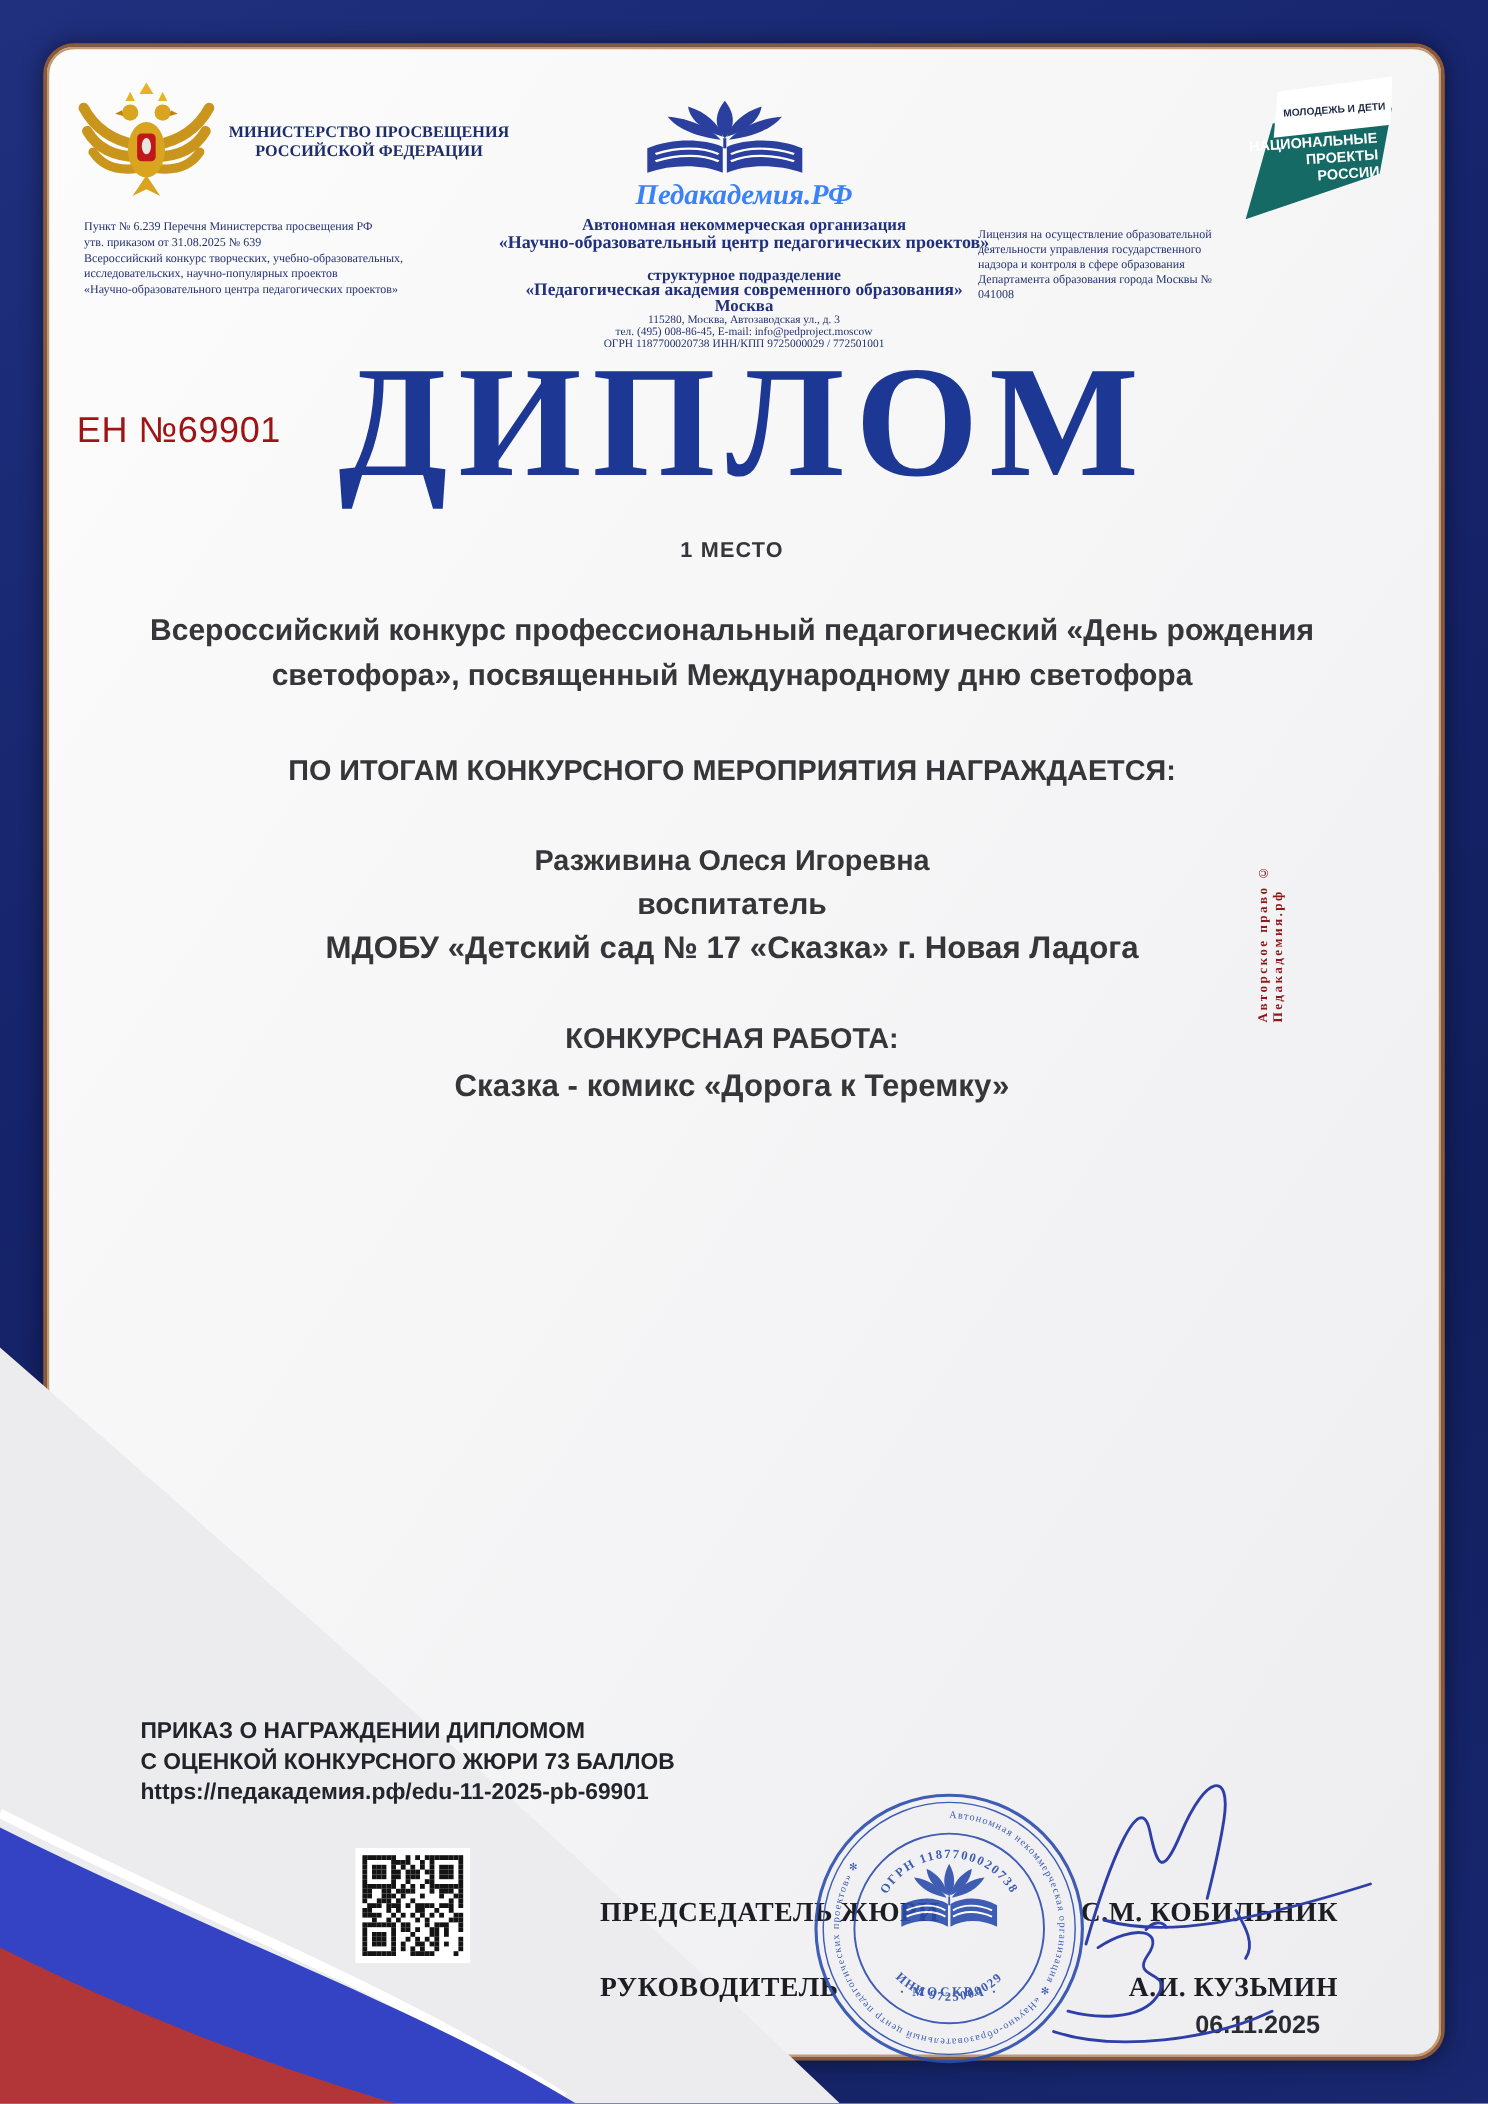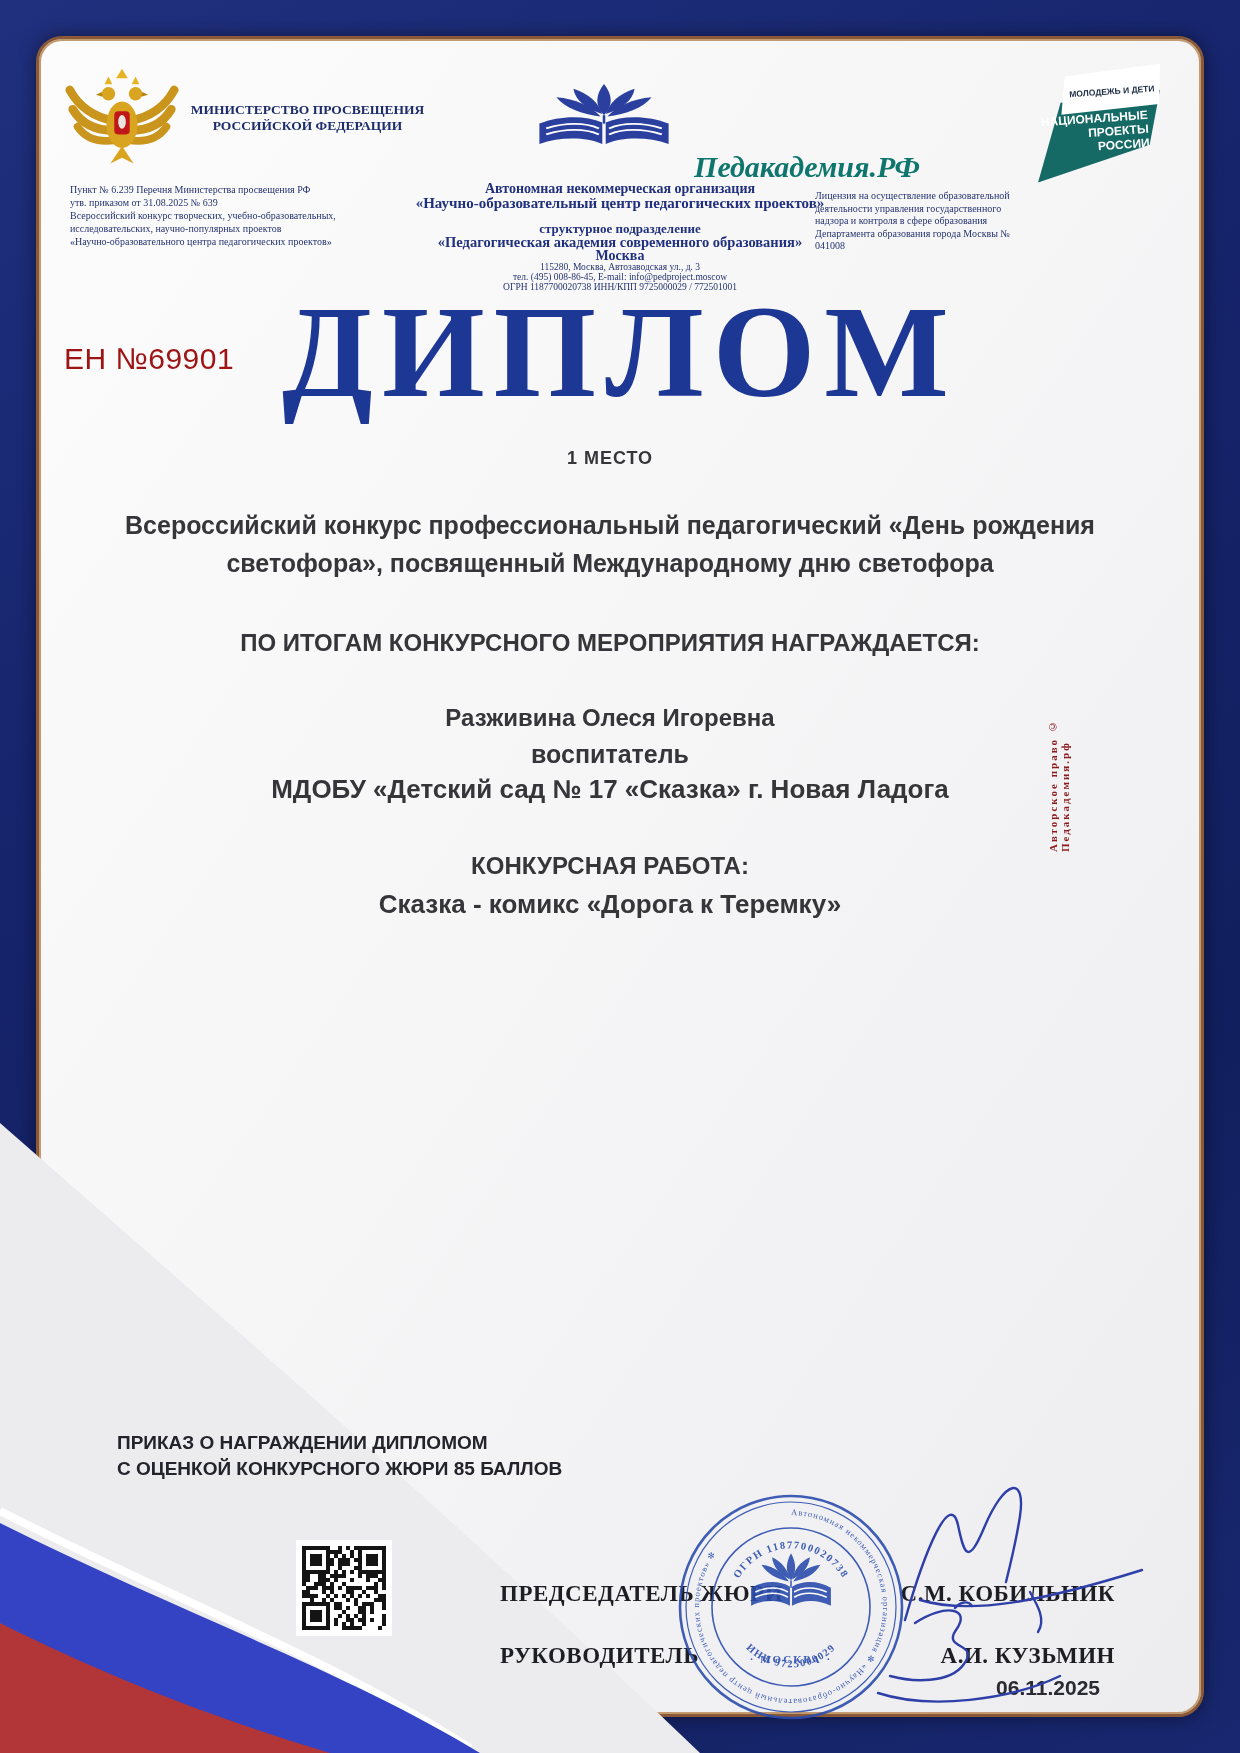--- a/index.html
+++ b/index.html
@@ -10,21 +10,21 @@
   .card{left:36px;top:36px;width:1162px;height:1675px;border:3px solid #8a5a38;
         box-shadow:inset 0 0 0 2px #c49a70, 0 0 18px rgba(0,0,0,.45);
         border-radius:26px;background:linear-gradient(125deg,#fcfcfc 0%,#f6f6f7 45%,#ededf0 100%);}
   .serif{font-family:"Liberation Serif",serif;}
   .navy{color:#1d2d6b;}
   .center{text-align:center;}
   .ministry-title{left:190px;top:102px;width:235px;font-size:13.5px;line-height:16px;font-weight:bold;}
   .smallnote{font-size:10px;line-height:13px;color:#25336f;}
   .org-line{left:120px;width:1000px;text-align:center;color:#20307d;font-weight:bold;}
   .addr{left:120px;width:1000px;text-align:center;color:#25336f;font-size:9.5px;line-height:10px;font-family:"Liberation Serif",serif;}
-  .brand{left:320px;top:150px;width:600px;text-align:right;font-size:30px;font-weight:bold;font-style:italic;color:#0f766e;font-family:"Liberation Serif",serif;}
+  .brand{left:320px;top:150px;width:600px;text-align:center;font-size:24px;font-weight:bold;font-style:italic;color:#3b82f6;font-family:"Liberation Serif",serif;}
   .num{left:64px;top:342px;font-size:30px;font-weight:400;color:#9e1314;letter-spacing:.5px;}
   .big-title{left:120px;top:286px;width:1000px;text-align:center;font-family:"Liberation Serif",serif;
              font-weight:bold;font-size:132px;line-height:132px;letter-spacing:9px;color:#1d3795;}
   .body-b{color:#35353a;font-weight:bold;left:110px;width:1000px;text-align:center;}
   .vtext{left:1050px;top:612px;height:240px;width:18px;display:flex;align-items:center;justify-content:center;
          writing-mode:vertical-rl;transform:rotate(180deg);font-family:"Liberation Serif",serif;
          font-size:11px;letter-spacing:2px;color:#8c1a1c;font-weight:bold;}
   .order{left:117px;top:1430px;font-size:19px;line-height:25.5px;font-weight:bold;color:#23232b;z-index:6;}
   .sig-row{left:500px;width:615px;display:flex;justify-content:space-between;z-index:6;
            font-family:"Liberation Serif",serif;font-weight:bold;font-size:23px;color:#1d1d24;letter-spacing:.5px;}
@@ -138,21 +138,22 @@
 
 <svg class="abs" style="left:0;top:1093px;z-index:4" width="700" height="660" viewBox="0 0 700 660">
   <path d="M0,30 C240,240 470,440 700,660 L0,660 Z" fill="#ececef"></path>
   <path d="M0,418 C170,505 330,565 470,655" fill="none" stroke="#ffffff" stroke-width="8"></path>
   <path d="M0,430 C180,520 350,580 480,660 L0,660 Z" fill="#3443c4"></path>
   <path d="M0,530 C120,590 230,630 330,660 L0,660 Z" fill="#b23537"></path>
 </svg>
 
 <div class="abs order">
   <div>ПРИКАЗ О НАГРАЖДЕНИИ ДИПЛОМОМ</div>
-  <div>С ОЦЕНКОЙ КОНКУРСНОГО ЖЮРИ 85 БАЛЛОВ</div>
+  <div>С ОЦЕНКОЙ КОНКУРСНОГО ЖЮРИ 73 БАЛЛОВ</div>
+  <div><a href="#">https://педакадемия.рф/edu-11-2025-pb-69901</a></div>
 </div>
 
 <svg class="abs" id="qr-svg" style="left:296px;top:1540px;z-index:6" width="96" height="96" viewBox="0 0 96 96">
     <rect width="96" height="96" fill="#ffffff"></rect>
     <g fill="#141414">
       <rect x="6" y="6" width="4" height="4"></rect>
       <rect x="10" y="6" width="4" height="4"></rect>
       <rect x="14" y="6" width="4" height="4"></rect>
       <rect x="18" y="6" width="4" height="4"></rect>
       <rect x="22" y="6" width="4" height="4"></rect>

